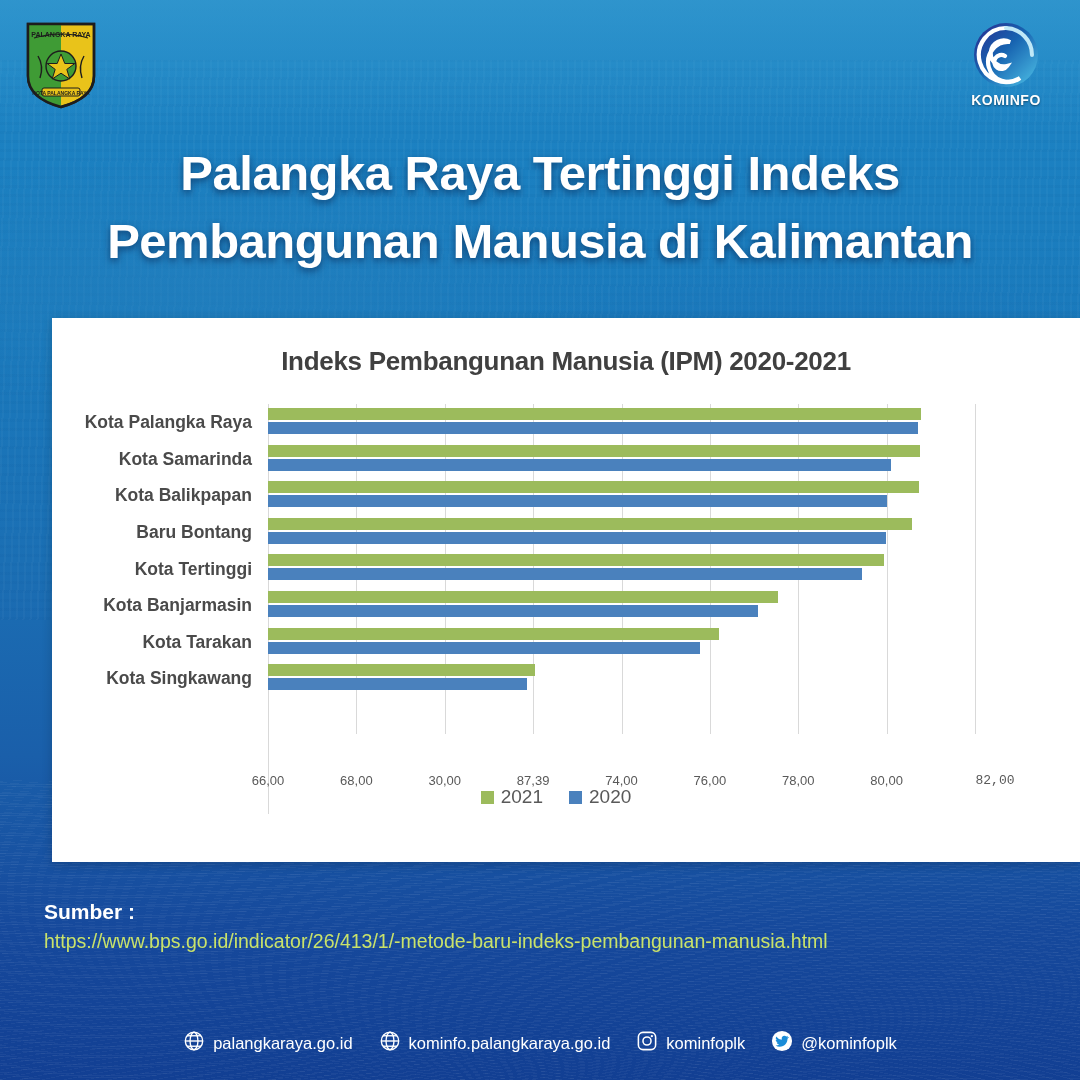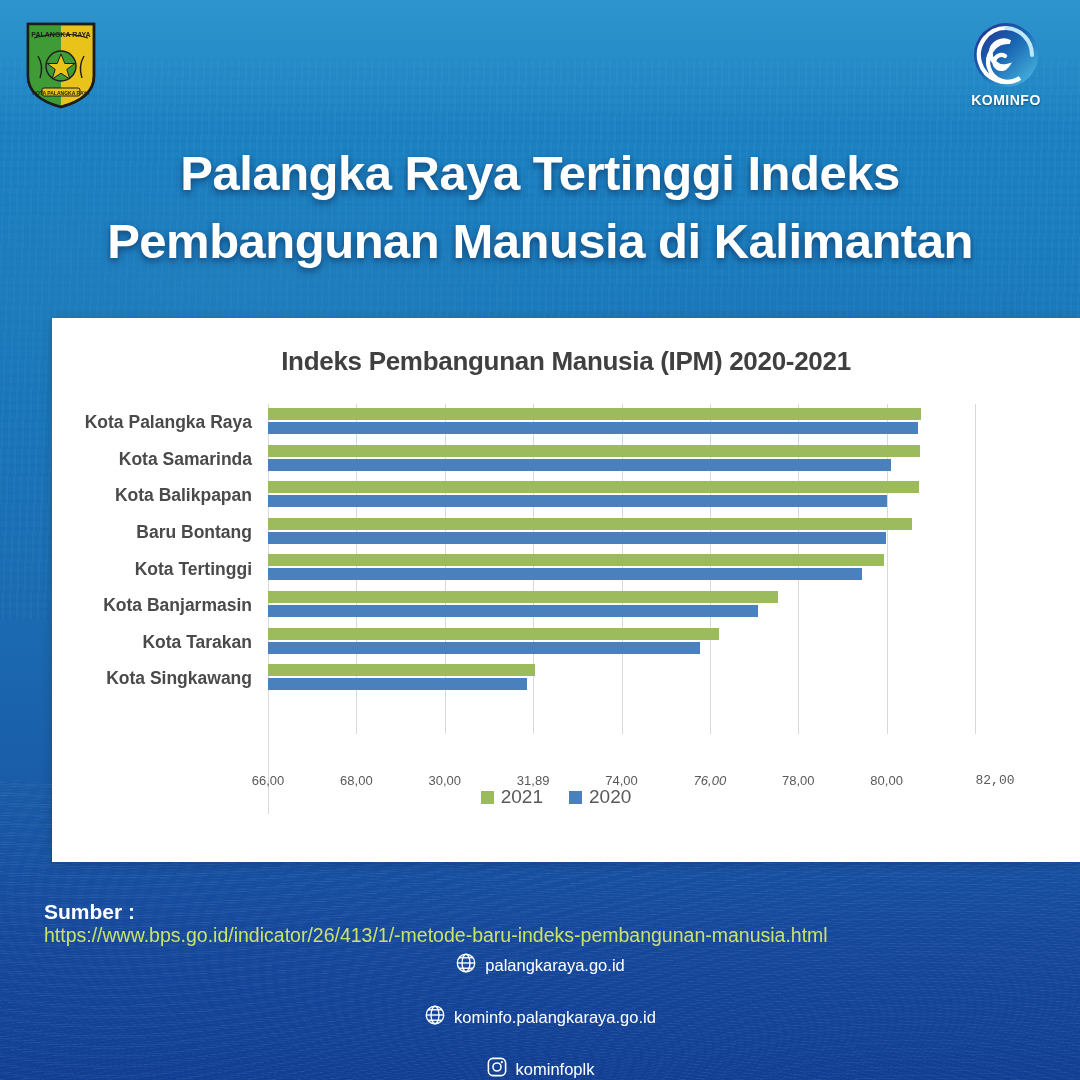--- a/index.html
+++ b/index.html
@@ -123,32 +123,31 @@
   }
   .legend-item { display:flex; align-items:center; gap:7px; }
   .swatch { width:13px; height:13px; }
   .legend-label { font-size:19px; color:#595959; }
 
   
   .source {
     position:absolute; left:44px; top:900px; width:1000px;
   }
   .source-head {
-    font-size:21px; font-weight:bold; color:#ffffff; 
+    font-size:21px; font-weight:bold; color:#ffffff; margin-bottom:6px;
   }
   .source-url {
     font-size:19.5px; color:#c9e26a; word-break:break-all;
   }
 
   
   .footer {
     position:absolute; left:0; right:0; bottom:14px; height:46px;
     display:flex; align-items:center; justify-content:center; gap:26px;
     padding:0 40px;
-    flex-direction:column;
   }
   .fitem { display:flex; align-items:center; gap:8px; }
   .fitem-label { font-size:16.5px; color:#ffffff; white-space:nowrap; }
   .ficon { width:22px; height:22px; flex:0 0 22px; }
 </style>
 </head>
 <body>
 
 <div class="bg">
   <div class="bg-photo"></div>
@@ -264,23 +263,23 @@
           <div class="bars">
             <div class="bar green" title="Kota Singkawang 2021: 72.05" style="width: 267.334px; background: rgb(156, 187, 92);"></div>
             <div class="bar blue" title="Kota Singkawang 2020: 71.86" style="width: 258.939px; background: rgb(74, 129, 189);"></div>
           </div>
         </div>
       </div>
     <div class="xaxis" id="xaxis">
         <div class="xtick" style="left: 0px;">66,00</div>
         <div class="xtick" style="left: 88.375px;">68,00</div>
         <div class="xtick" style="left: 176.75px;">30,00</div>
-        <div class="xtick" style="left: 265.125px;">31,89</div>
+        <div class="xtick" style="left: 265.125px;">87,39</div>
         <div class="xtick" style="left: 353.5px;">74,00</div>
-        <div class="xtick" style="left: 441.875px; font-style: italic;">76,00</div>
+        <div class="xtick" style="left: 441.875px;">76,00</div>
         <div class="xtick" style="left: 530.25px;">78,00</div>
         <div class="xtick" style="left: 618.625px;">80,00</div>
         <div class="xtick" style="left: 727px; font-family: Liberation Mono, monospace;">82,00</div>
       </div>
     <div class="legend" id="legend">
         <div class="legend-item">
           <span class="swatch" style="background: rgb(156, 187, 92);"></span>
           <span class="legend-label">2021</span>
         </div>
         <div class="legend-item">

